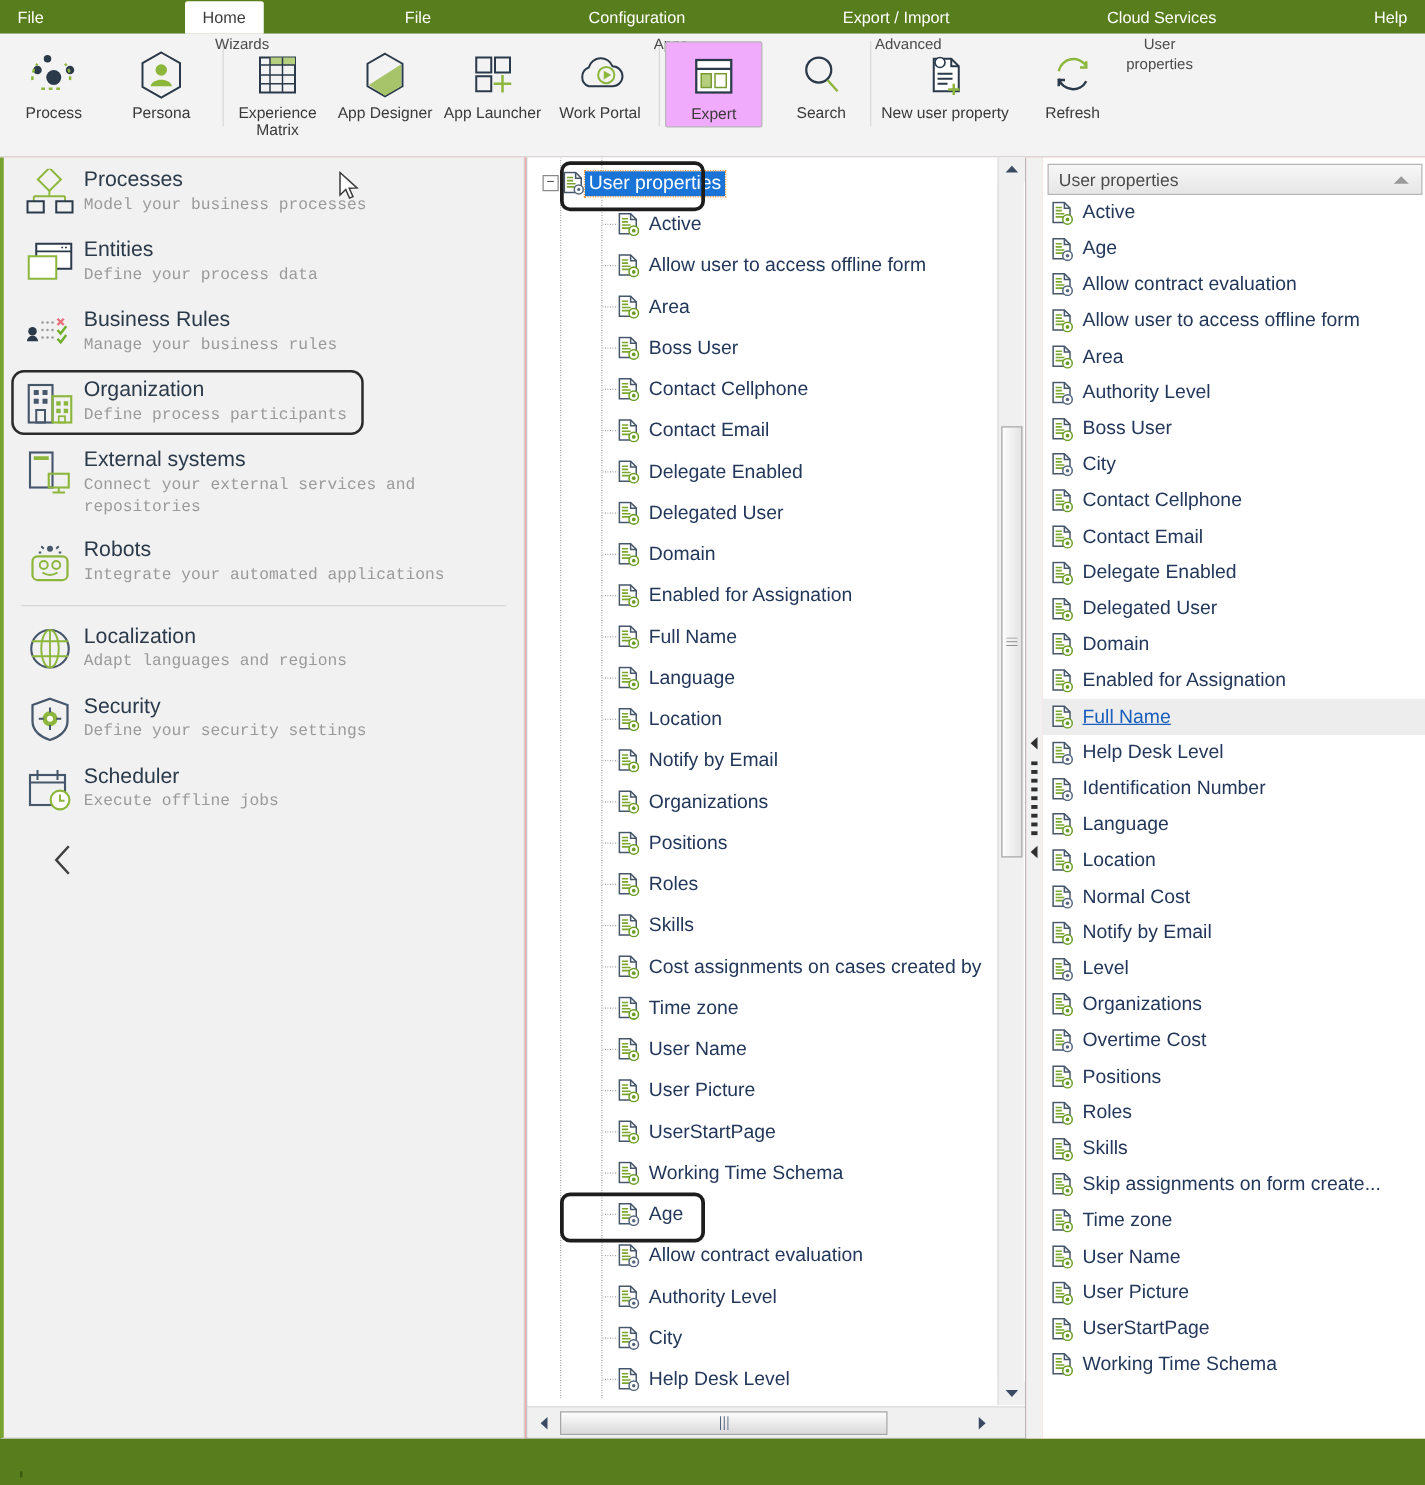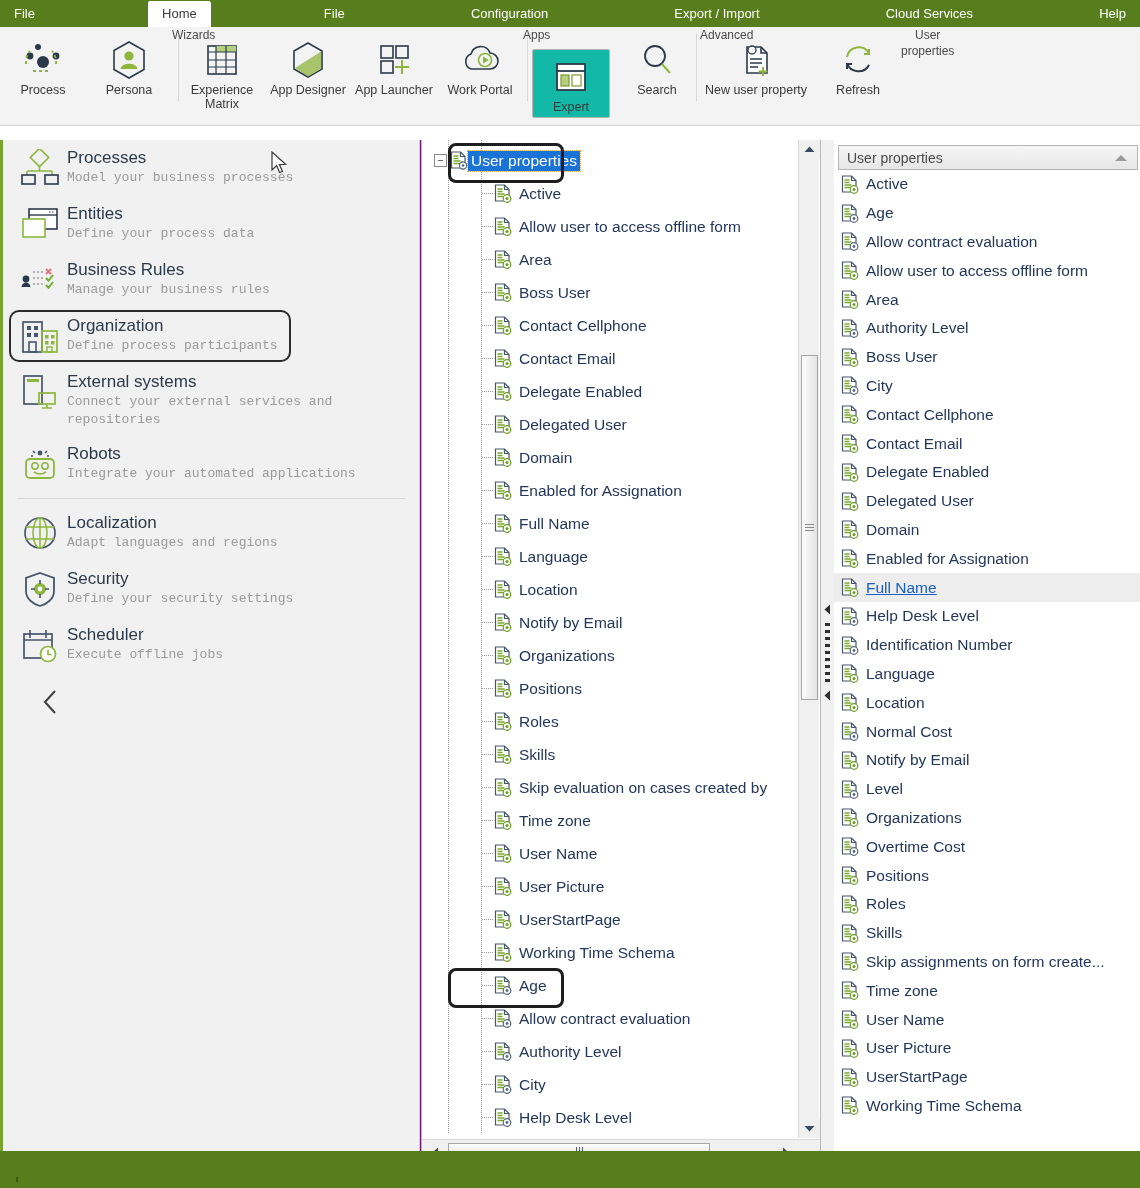--- a/index.html
+++ b/index.html
@@ -42,33 +42,32 @@
   .rib-group-label {
     text-align:center; font-size:12px; color:#4a4a4a;
     height:19px; line-height:16px;
   }
   .rib-sep { width:1px; background:#d8d8d8; margin:6px 0 24px 0; }
   .rib-btn {
     width:86px; display:flex; flex-direction:column; align-items:center;
     padding-top:4px; cursor:default;
   }
   .rib-btn.wide { width: 118px; }
-  .rib-btn.selected { background:#14b8a6; border:1px solid #b6b6b6; border-radius:2px;
-     width:78px; margin: 16px 4px; padding-bottom: 3px;}
+  .rib-btn.selected { background:#f0abfc; border:1px solid #b6b6b6; border-radius:2px;
+     width:78px; margin: 0 4px; padding-bottom: 3px;}
   .rib-ico { height:46px; display:flex; align-items:center; justify-content:center; }
   .rib-lbl {
     font-size:12.5px; color:#3a3a3a; text-align:center; line-height:14px;
     width:100%; padding:0 2px;
   }
 
   
   .body {
     position:absolute; left:0; top:126px; width:1140px; height:1025px;
-    background:#701a75;
-    margin-top:14px;
+    background:#fca5a5;
   }
 
   
   .leftnav {
     position:absolute; left:0; top:0; width:420px; height:1025px;
     background:#f1f1f1;
     border-left: 3px solid #77a32e;
     border-right: 1px solid #cfcfcf;
     border-bottom: 1px solid #cfcfcf;
   }
@@ -775,21 +774,21 @@
             <div class="trow">
               <div class="indent"></div>
               <div class="hstub"></div>
               <span class="docico"><svg width="18" height="19" viewBox="0 0 18 19">
                   <path d="M1.5 1 h9 l4.5 4.5 V17 H1.5 Z" fill="#fff" stroke="#46566b" stroke-width="1.2"></path>
                   <path d="M10.5 1 v4.5 H15" fill="none" stroke="#46566b" stroke-width="1.2"></path>
                   <path d="M3.5 5 h5 M3.5 7.5 h5 M3.5 10 h7 M3.5 12.5 h7" stroke="#7ba62e" stroke-width="1.3"></path>
                   <circle cx="13" cy="14.5" r="3.8" fill="#ffffff" stroke="#6b9c25" stroke-width="1.2"></circle>
                   <circle cx="13" cy="14.5" r="1.5" fill="#6b9c25"></circle>
                 </svg></span>
-              <span class="tlabel">Skip evaluation on cases created by</span>
+              <span class="tlabel">Cost assignments on cases created by</span>
             </div>
             <div class="trow">
               <div class="indent"></div>
               <div class="hstub"></div>
               <span class="docico"><svg width="18" height="19" viewBox="0 0 18 19">
                   <path d="M1.5 1 h9 l4.5 4.5 V17 H1.5 Z" fill="#fff" stroke="#46566b" stroke-width="1.2"></path>
                   <path d="M10.5 1 v4.5 H15" fill="none" stroke="#46566b" stroke-width="1.2"></path>
                   <path d="M3.5 5 h5 M3.5 7.5 h5 M3.5 10 h7 M3.5 12.5 h7" stroke="#7ba62e" stroke-width="1.3"></path>
                   <circle cx="13" cy="14.5" r="3.8" fill="#ffffff" stroke="#6b9c25" stroke-width="1.2"></circle>
                   <circle cx="13" cy="14.5" r="1.5" fill="#6b9c25"></circle>

